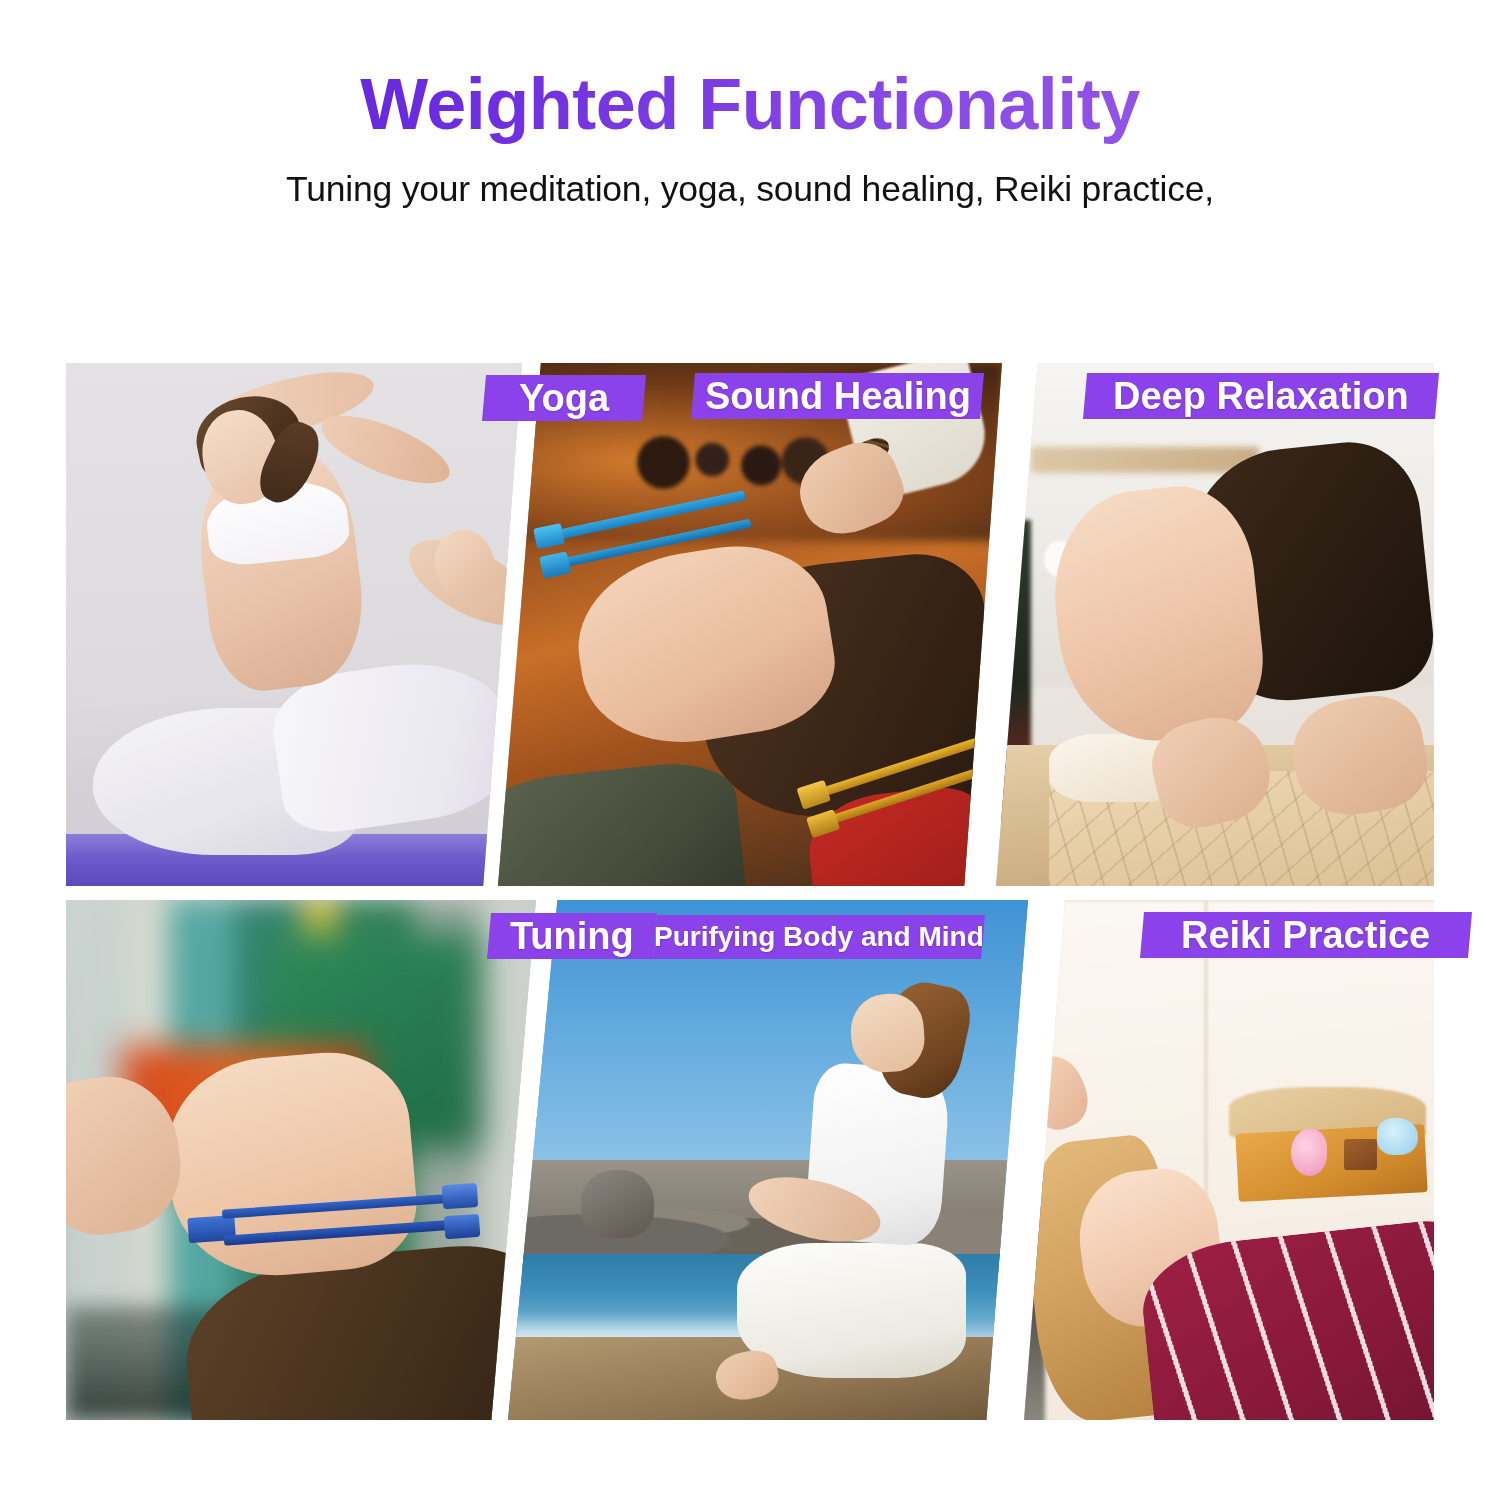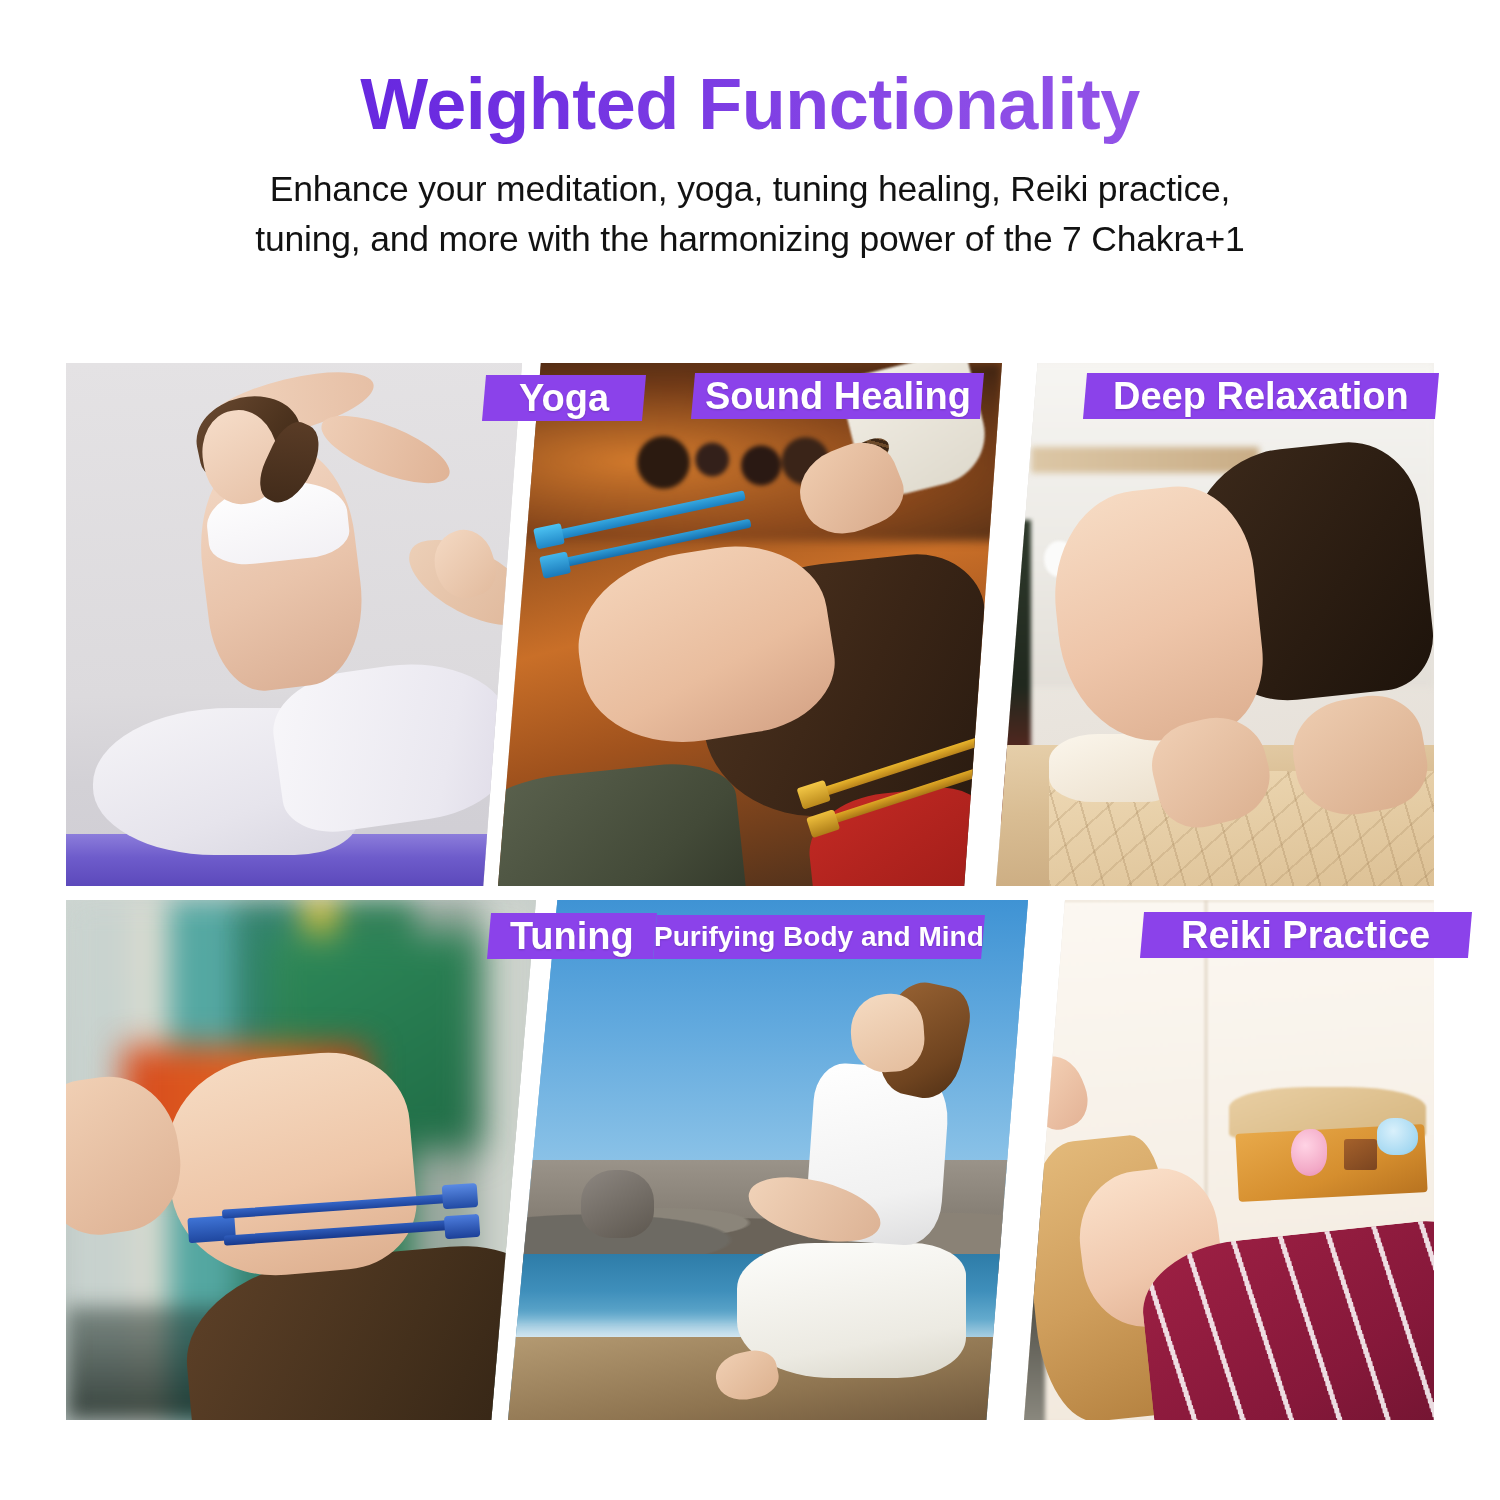--- a/index.html
+++ b/index.html
@@ -513,22 +513,21 @@
   .b-reiki  { left: 1076px; top: 12px;  width: 328px; height: 46px; font-size: 38px; }
 </style>
 </head>
 <body>
 
 <div class="page">
 
   <div class="header">
     <div class="main-title">Weighted Functionality</div>
     <div class="subtitle">
-      <span>Enhance your meditation, yoga, tuning healing, Reiki practice,</span>
-      <span>tuning, and more with the harmonizing power of the 7 Chakra+1</span>
+      <span>Tuning your meditation, yoga, sound healing, Reiki practice,</span>
     </div>
   </div>
 
   <div class="collage">
 
     <div class="row row-1">
 
       <div class="panel p-1">
         <div class="scene s-yoga">
           <div class="mat"></div>

